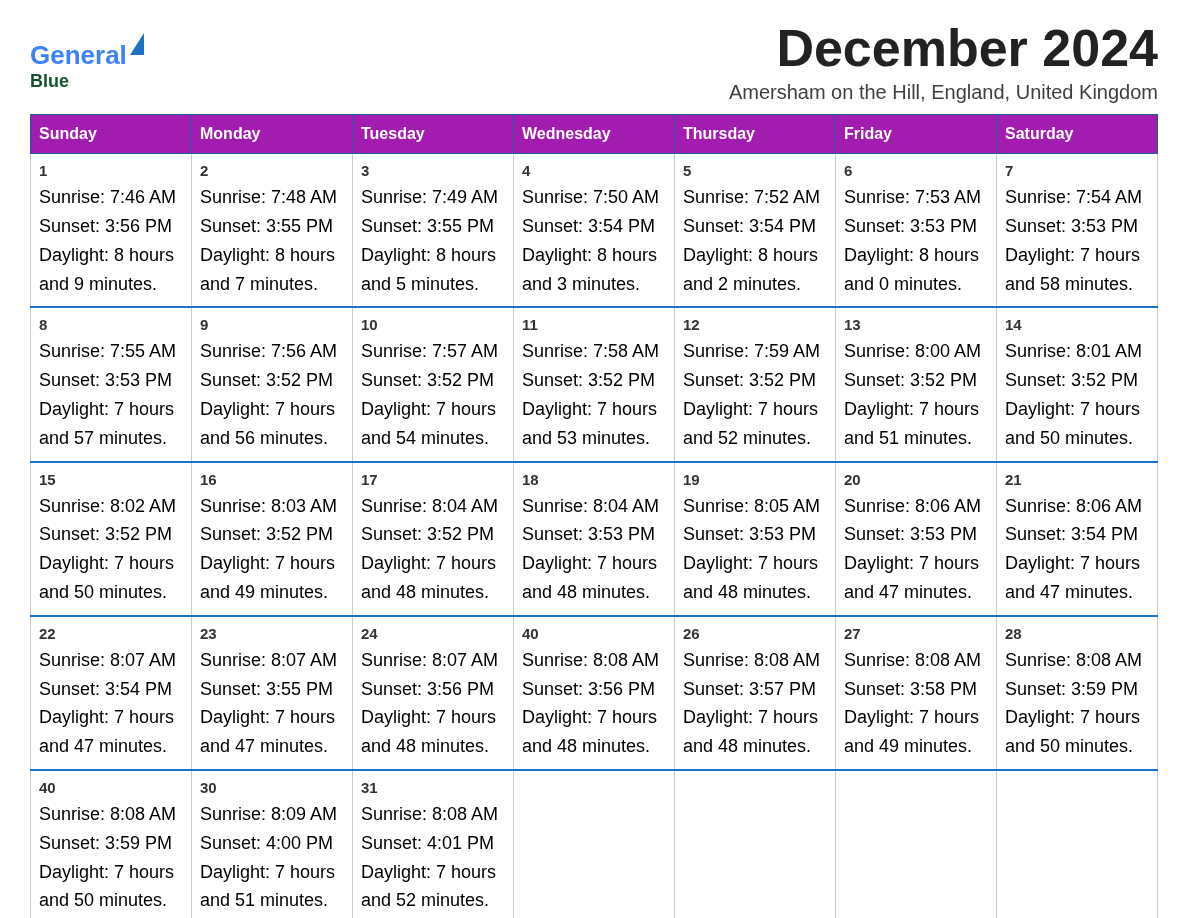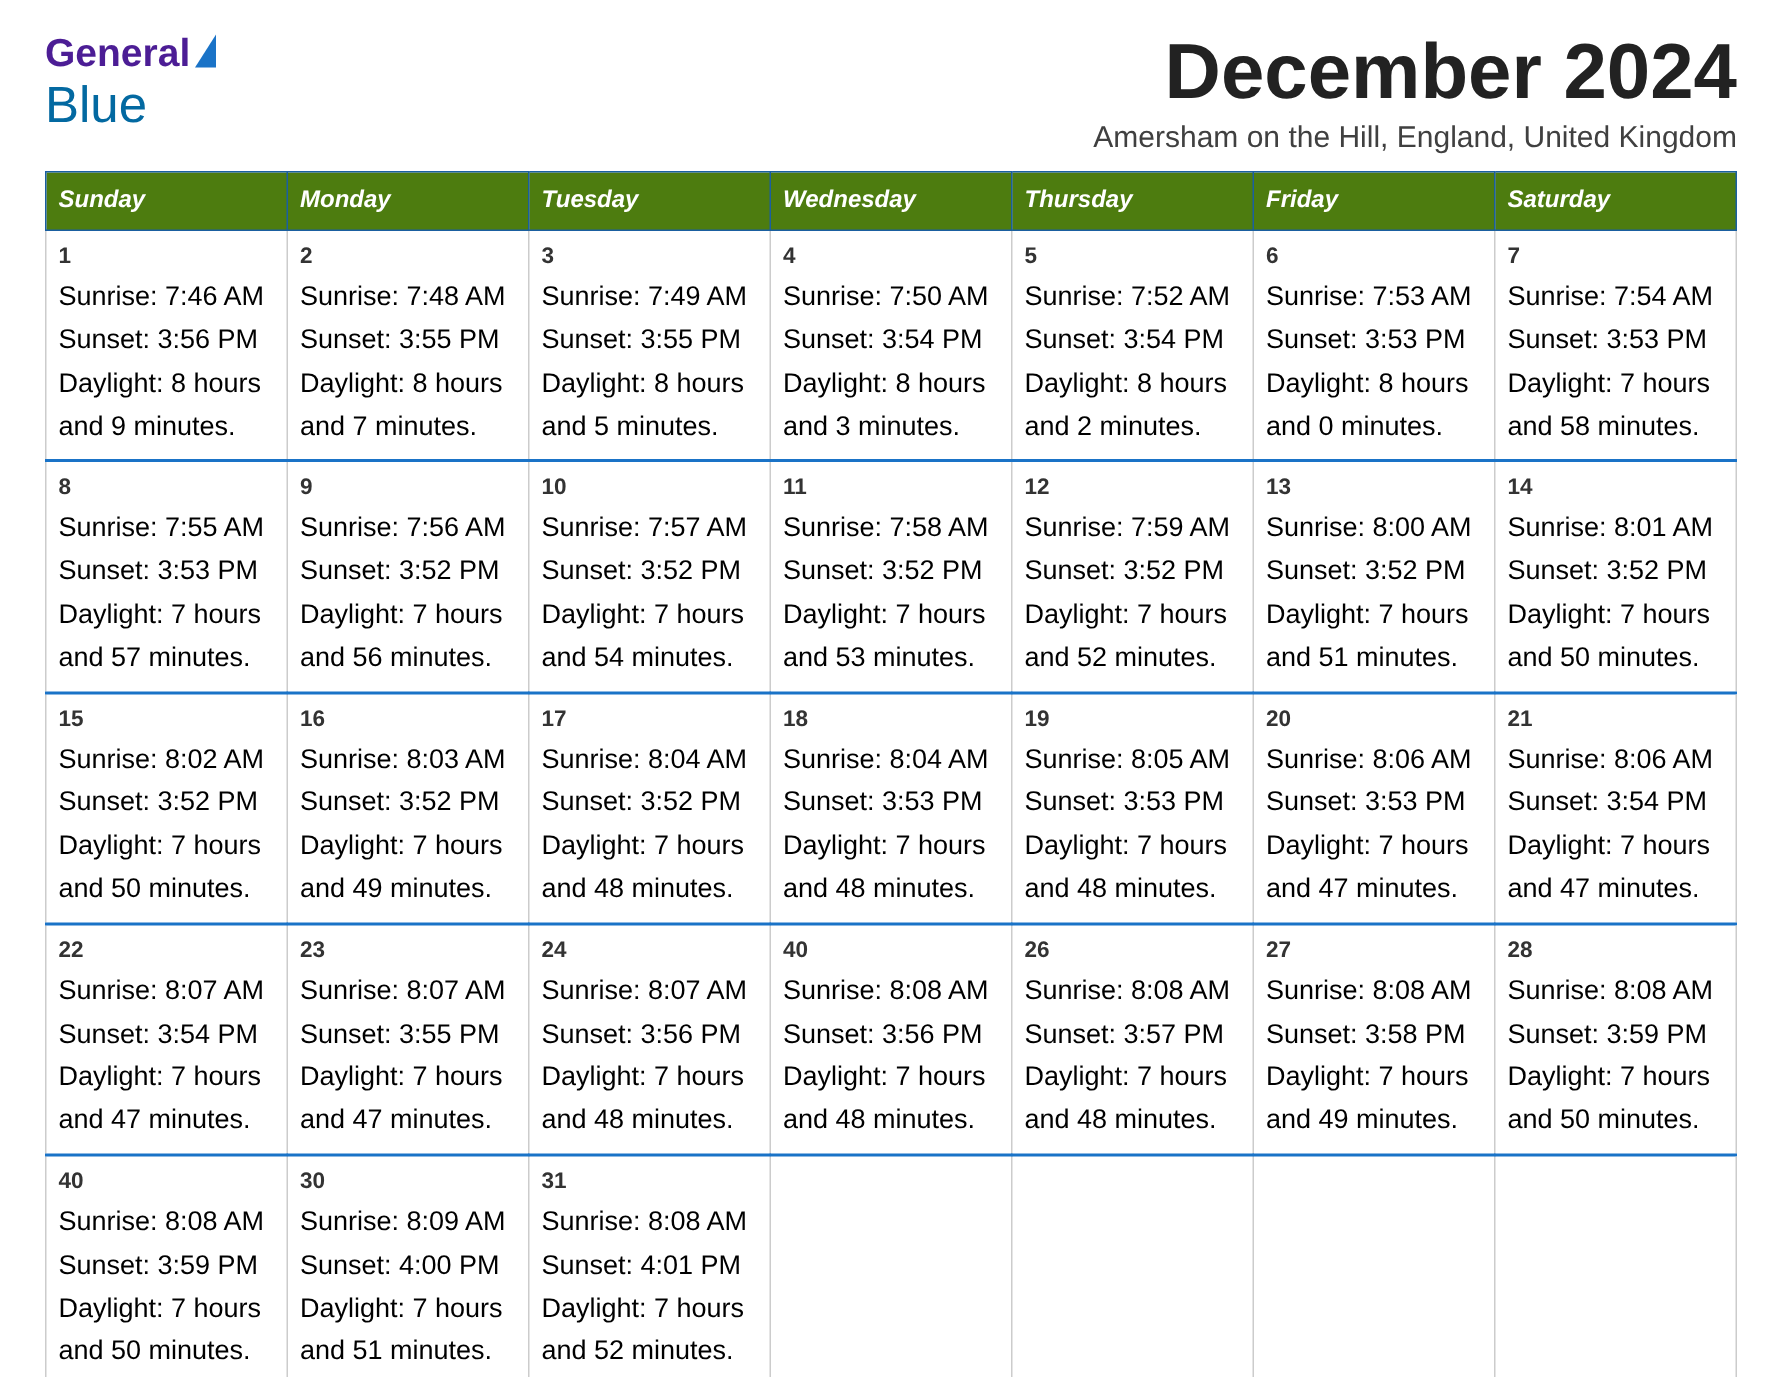--- a/index.html
+++ b/index.html
@@ -35,22 +35,21 @@
       font-size: 20px;
       color: #404040;
       margin-top: 4px;
     }
     .calendar {
       width: 100%;
       border-collapse: collapse;
       margin-top: 10px;
     }
     .calendar thead tr {
-      background-color: #4d7c0f;
-      font-style: italic;
+      background-color: #a21caf;
     }
     .calendar thead th {
       color: #fff;
       font-size: 16px;
       font-weight: bold;
       padding: 10px 8px;
       text-align: left;
       border: 1px solid #1a5fa0;
     }
     .calendar tbody tr {
@@ -86,26 +85,27 @@
     .calendar tbody tr:last-child {
       border-bottom: 1px solid #ccc;
     }
     .logo-row {
       display: flex;
       align-items: center;
     }
     .logo-general {
       font-size: 26px;
       font-weight: bold;
-      color: #4c1d95;
+      color: #3b82f6;
+      margin-top: 20px;
     }
     .logo-blue-word {
-      font-size: 34px;
-      font-weight: normal;
-      color: #0369a1;
+      font-size: 18px;
+      font-weight: bold;
+      color: #14532d;
     }
     .logo-icon {
       width: 0;
       height: 0;
       border-left: 14px solid transparent;
       border-bottom: 22px solid #1a73c7;
       display: inline-block;
       margin-left: 3px;
       position: relative;
       top: -2px;

